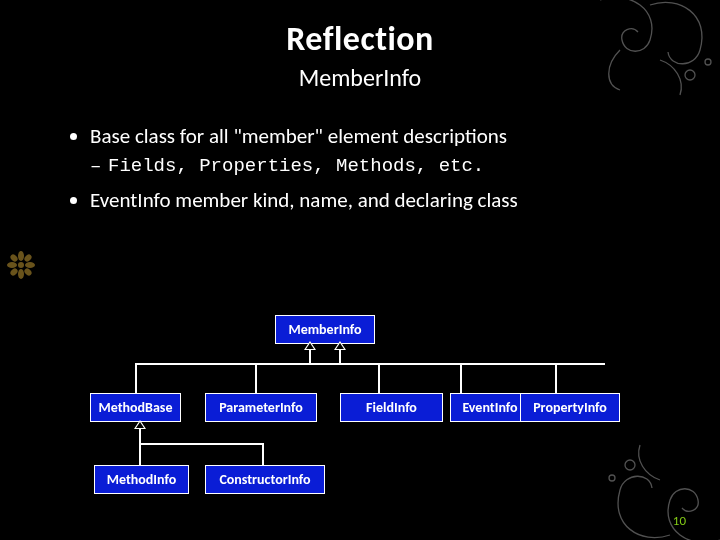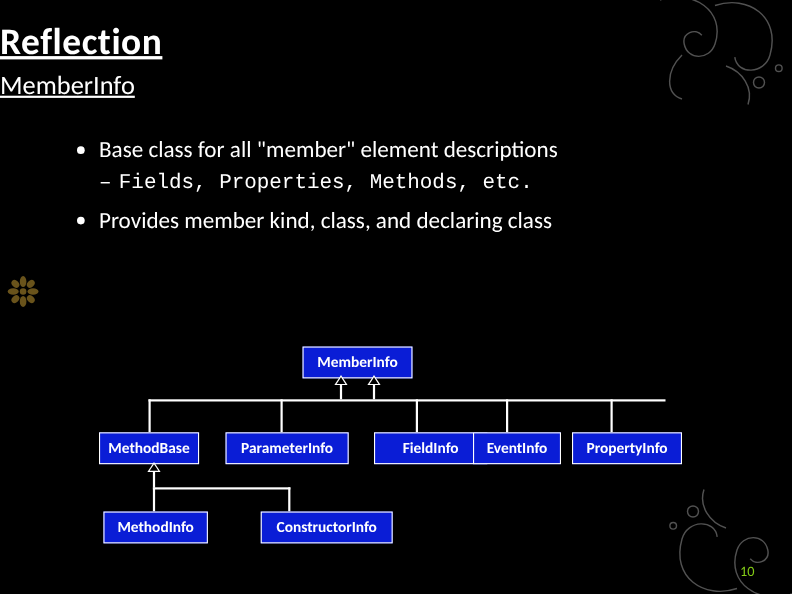--- a/index.html
+++ b/index.html
@@ -9,21 +9,21 @@
     color: #fff;
     font-family: Calibri, "Segoe UI", Arial, sans-serif;
     position: relative;
   }
   .deco { position: absolute; pointer-events: none; opacity: 0.6; }
   .deco svg { display: block; }
   .deco.top-right { top: -10px; right: -10px; }
   .deco.left { top: 250px; left: 6px; }
   .deco.bottom-right { bottom: -10px; right: -10px; }
 
-  .title-block { text-align: left; margin-top: 18px; text-decoration: underline; }
+  .title-block { text-align: center; margin-top: 18px; }
   .title { font-size: 34px; font-weight: 700; letter-spacing: 0.5px; }
   .subtitle { font-size: 24px; font-weight: 400; margin-top: 4px; }
 
   .bullets { margin: 30px 0 0 70px; font-size: 21px; line-height: 1.35; }
   .bullets > li { list-style: disc; margin-left: 20px; margin-bottom: 6px; }
   .bullets ul { margin-top: 4px; font-family: Liberation Mono, monospace; }
   .bullets ul li { list-style: none; position: relative; font-size: 19px; margin-left: 18px; }
   .bullets ul li::before { content: "–"; position: absolute; left: -18px; }
 
   .diagram { position: absolute; left: 80px; top: 315px; width: 580px; height: 190px; }
@@ -105,21 +105,21 @@
   <div class="subtitle">MemberInfo</div>
 </div>
 
 <ul class="bullets">
   <li>
     <span>Base class for all "member" element descriptions</span>
     <ul>
       <li>Fields, Properties, Methods, etc.</li>
     </ul>
   </li>
-  <li>Provides member kind, class, and declaring class</li>
+  <li>EventInfo member kind, name, and declaring class</li>
 </ul>
 
 <div class="diagram">
 
   <div class="node" style="left:195px; top:0; width:100px;">MemberInfo</div>
 
   <div class="arrow" style="left:224px; top:26px;"></div>
   <div class="arrow" style="left:254px; top:26px;"></div>
 
   <div class="conn" style="left:229px; top:35px; width:2px; height:13px;"></div>
@@ -129,27 +129,27 @@
 
   <div class="conn" style="left:55px;  top:48px; width:2px; height:30px;"></div>
   <div class="conn" style="left:175px; top:48px; width:2px; height:30px;"></div>
   <div class="conn" style="left:298px; top:48px; width:2px; height:30px;"></div>
   <div class="conn" style="left:380px; top:48px; width:2px; height:30px;"></div>
   <div class="conn" style="left:475px; top:48px; width:2px; height:30px;"></div>
 
   <div class="node" style="left:10px;  top:78px; width:91px;">MethodBase</div>
   <div class="node" style="left:125px; top:78px; width:112px;">ParameterInfo</div>
   <div class="node" style="left:260px; top:78px; width:103px;">FieldInfo</div>
-  <div class="node" style="left:350px; top:78px; width:80px;">EventInfo</div>
+  <div class="node" style="left:370px; top:78px; width:80px;">EventInfo</div>
   <div class="node" style="left:440px; top:78px; width:100px;">PropertyInfo</div>
 
   <div class="arrow" style="left:54px; top:105px;"></div>
   <div class="conn" style="left:59px; top:114px; width:2px; height:14px;"></div>
 
   <div class="conn" style="left:59px; top:128px; width:125px; height:2px;"></div>
   <div class="conn" style="left:59px;  top:128px; width:2px; height:22px;"></div>
   <div class="conn" style="left:182px; top:128px; width:2px; height:22px;"></div>
 
   <div class="node" style="left:14px;  top:150px; width:95px;">MethodInfo</div>
-  <div class="node" style="left:125px; top:150px; width:120px;margin-left:32px;">ConstructorInfo</div>
+  <div class="node" style="left:125px; top:150px; width:120px;">ConstructorInfo</div>
 </div>
 
 <div class="page-num">10</div>
 
 </body></html>

